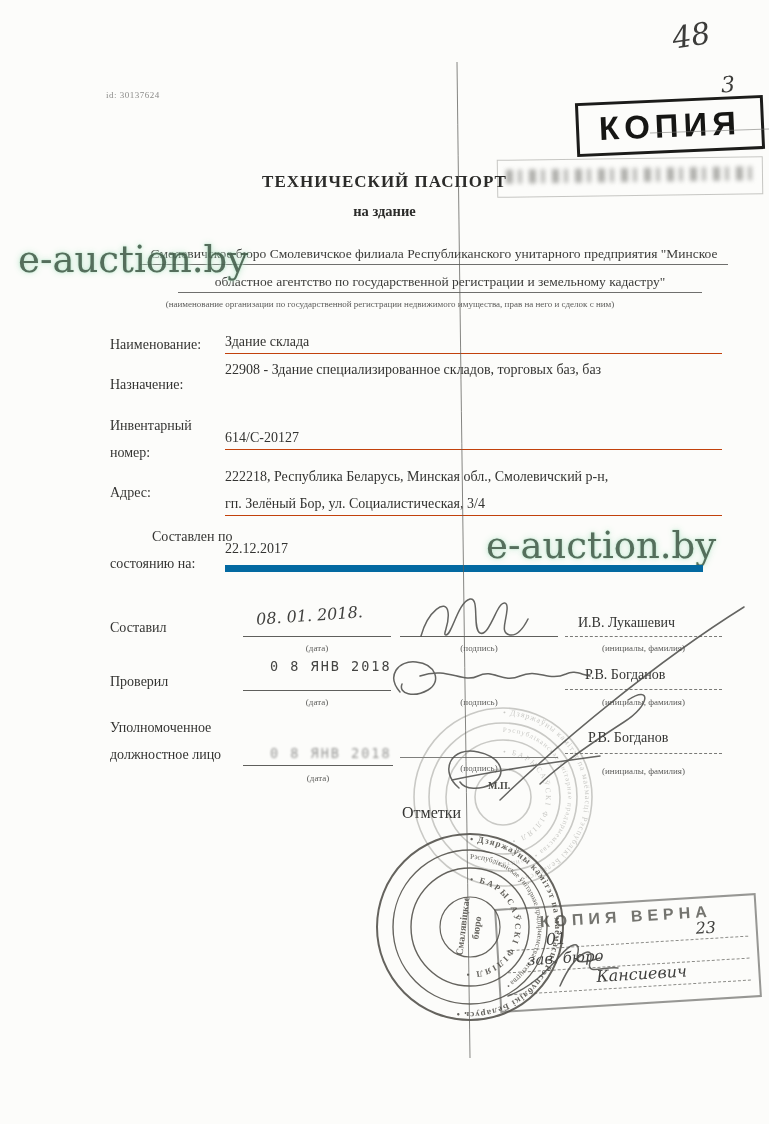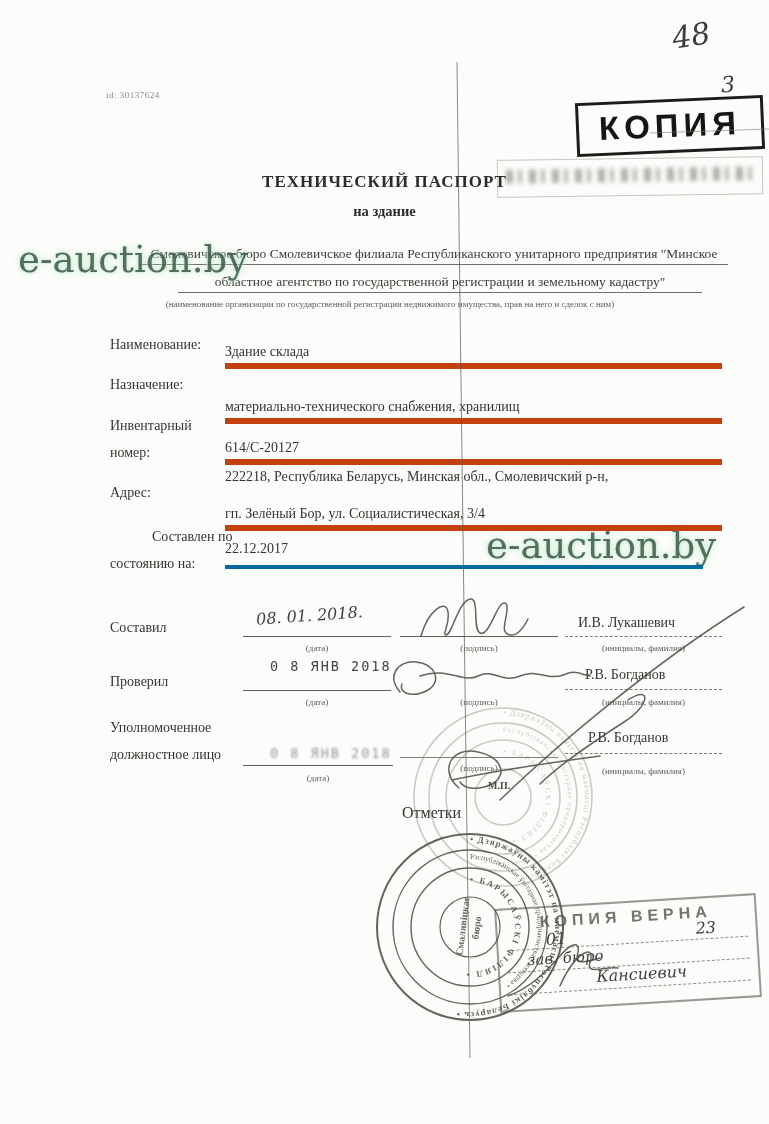--- a/index.html
+++ b/index.html
@@ -20,22 +20,22 @@
         padding-bottom:2px;color:#3c3c3a;}
   .org-cap{left:60px;top:299px;width:660px;font-size:9px;color:#5c5c5a;}
   
   .wm{font-family:"DejaVu Serif",serif;color:#47634f;opacity:.92;
       text-shadow:0 0 7px #b4e0c6,0 0 3px #cdeeda,0 0 1px #9ccfae;}
   .wm1{left:18px;top:238px;font-size:37px;}
   .wm2{left:486px;top:524px;font-size:37px;}
   
   .flabel{left:110px;font-size:14px;color:#343432;}
   .fval{left:225px;width:497px;font-size:14px;color:#333331;}
-  .u{border-bottom:6px solid #c2410c;padding-bottom:3px;display:block;margin-top:10px;}
-  .u-part{border-bottom:4px solid #0369a1;padding-bottom:3px;display:block;width:478px;}
+  .u{border-bottom:1px solid #c2410c;padding-bottom:3px;display:block;}
+  .u-part{border-bottom:7px solid #0369a1;padding-bottom:3px;display:block;width:478px;}
   
   .sig-label{left:110px;font-size:14px;color:#343432;}
   .cap{font-size:9px;color:#5c5c5a;text-align:center;}
   .line{border-bottom:1px solid #5f5f5c;height:0;}
   .line-dash{border-bottom:1px dashed #7a7a77;height:0;}
   .hand{font-family:"DejaVu Serif",serif;font-style:italic;color:#3f3f3d;}
   .stampdate{font-family:"DejaVu Sans Mono",monospace;font-size:13.5px;letter-spacing:2px;color:#454543;}
   .stampdate.faint{filter:blur(1px);opacity:.55;}
   .name{font-size:14px;color:#343432;}
   
@@ -89,23 +89,21 @@
 
   <div class="abs wm wm1">e-auction.by</div>
   <div class="abs wm wm2">e-auction.by</div>
 
   <div class="abs flabel" style="top:337px;">Наименование:</div>
   <div class="abs fval" style="top:334px;">
       <span class="u">Здание склада</span>
     </div>
 
   <div class="abs flabel" style="top:377px;">Назначение:</div>
-  <div class="abs fval" style="top:389px;">
-      <span class="u">материально-технического снабжения, хранилищ</span>
-    </div>
+  <div class="abs fval" style="top:362px;">22908 - Здание специализированное складов, торговых баз, баз</div>
 
   <div class="abs flabel" style="top:418px;">Инвентарный</div>
   <div class="abs flabel" style="top:445px;">номер:</div>
   <div class="abs fval" style="top:430px;">
       <span class="u" style="">614/С-20127</span>
     </div>
 
   <div class="abs flabel" style="top:485px;text-align:center;">Адрес:</div>
   <div class="abs fval" style="top:469px;">222218, Республика Беларусь, Минская обл., Смолевичский р-н,</div>
   <div class="abs fval" style="top:496px;">

